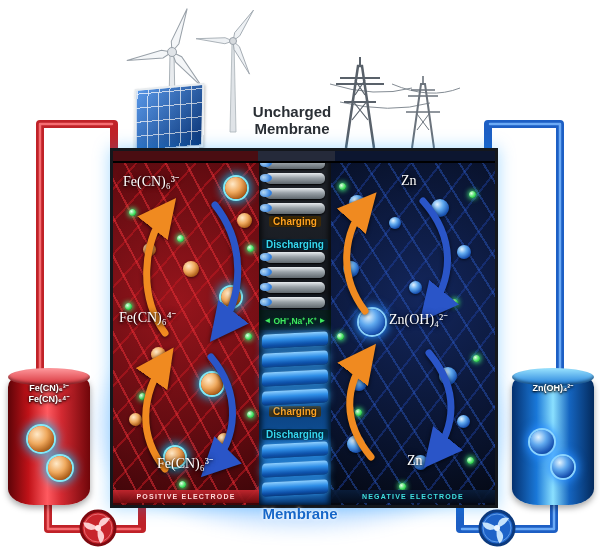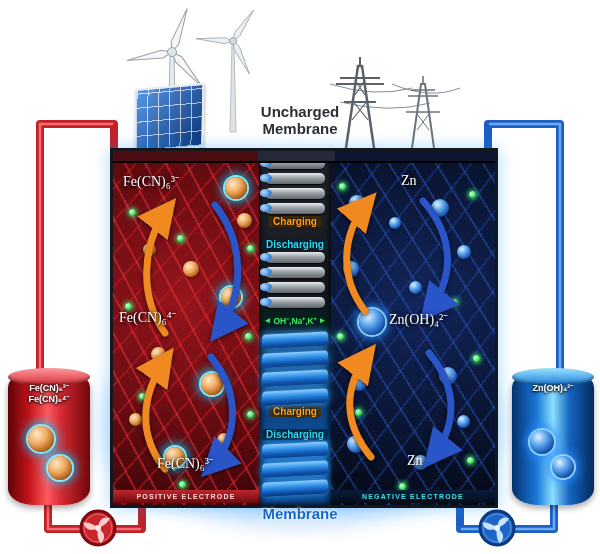--- a/index.html
+++ b/index.html
@@ -10,21 +10,21 @@
   .scene { position:absolute; left:0; top:0; z-index:0; }
   .solar { position:absolute; left:134px; top:86px; width:66px; height:60px; z-index:0;
            border:2px solid #e8ecef; box-shadow:1px 2px 3px rgba(0,0,0,.25);
            transform:rotate(-5deg) skewX(-6deg);
            background:
              linear-gradient(135deg, rgba(255,255,255,.22), rgba(0,0,0,.18)),
              repeating-linear-gradient(90deg, rgba(230,240,255,.85) 0 1px, transparent 1px 11px),
              repeating-linear-gradient(0deg, rgba(230,240,255,.85) 0 1px, transparent 1px 14px),
              linear-gradient(120deg,#2a7ae0,#0b3f8f); }
 
-  .uncharged-label { position:absolute; left:228px; top:104px; width:144px; z-index:6;
+  .uncharged-label { position:absolute; left:220px; top:104px; width:144px; z-index:6;
            text-align:center; font-weight:bold; font-size:15px; line-height:1.12; color:#2a2f35;
            text-shadow:0 0 4px #fff, 0 0 2px #fff, 0 0 6px #fff; }
   .negcharged-label { position:absolute; left:180px; top:505px; width:240px; z-index:6;
            text-align:center; font-weight:bold; font-size:15px; line-height:1.15; color:#1767c9;
            text-shadow:0 0 4px #fff, 0 0 2px #fff; }
 
   
   .pipes, .pumps { position:absolute; left:0; top:0; z-index:1; pointer-events:none; }
   .pumps { z-index:4; }
 

